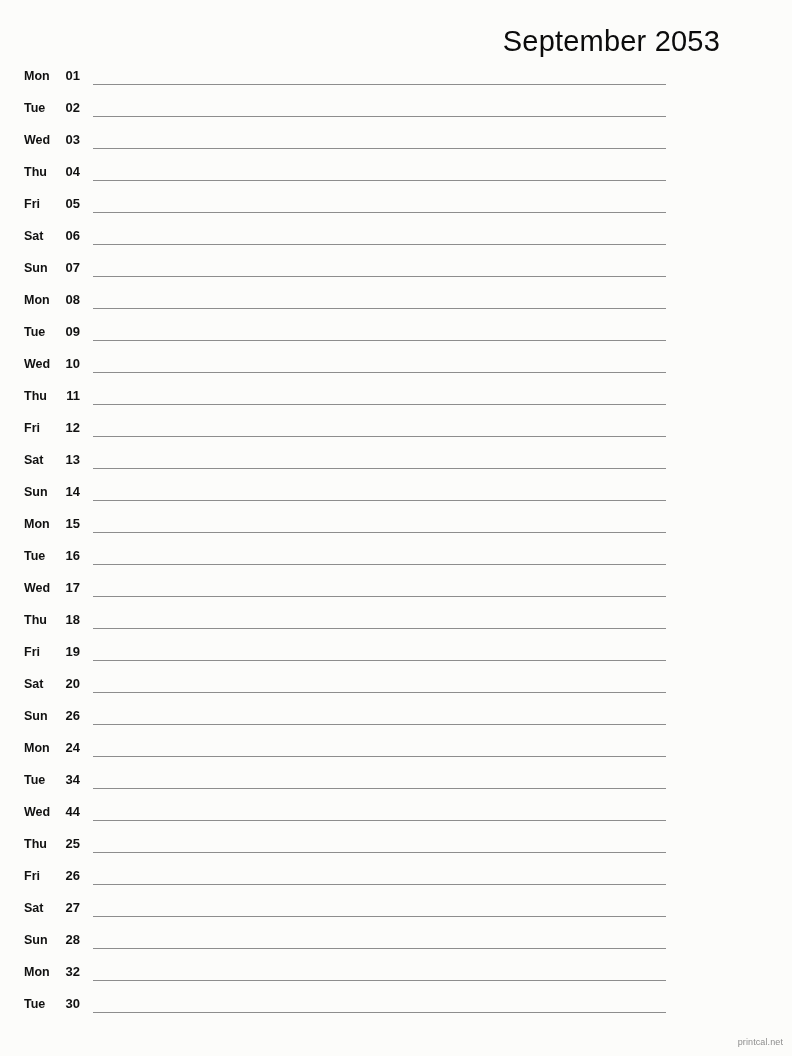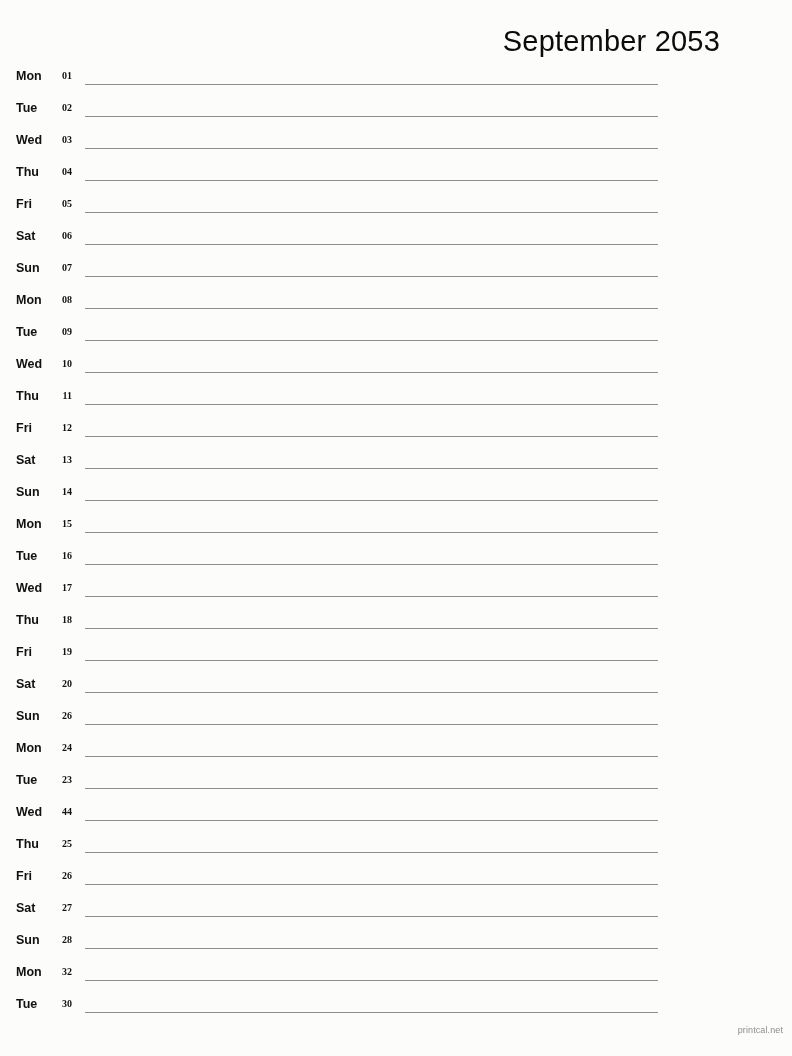--- a/index.html
+++ b/index.html
@@ -28,21 +28,21 @@
     text-align: right;
     font-size: 29px;
     font-weight: 400;
     letter-spacing: 0.2px;
     color: #0b0b0b;
     line-height: 36px;
   }
   .day-list {
     position: absolute;
     top: 62px;
-    left: 6px;
+    left: 14px;
     width: 661px;
   }
   .day-row {
     position: relative;
     height: 32px;
     box-sizing: border-box;
   }
   .day-weekday {
     position: absolute;
     left: 10px;
@@ -53,38 +53,37 @@
     font-weight: bold;
     color: #111111;
     line-height: 14px;
   }
   .day-number {
     position: absolute;
     left: 30px;
     top: 7px;
     width: 36px;
     text-align: right;
-    font-size: 10px;
+    font-size: 13px;
     font-weight: bold;
     color: #111111;
     line-height: 14px;
-    font-family: Liberation Serif, serif;
   }
   .day-rule {
     position: absolute;
     left: 79px;
     right: 9px;
     top: 22px;
     height: 0;
     border-top: 1px solid #8d8d8d;
   }
   .footer-credit {
     position: absolute;
     right: 9px;
-    bottom: 20px;
+    bottom: 8px;
     font-size: 9px;
     color: #8e8e8e;
     letter-spacing: 0.1px;
     line-height: 11px;
   }
 </style>
 </head>
 <body>
 
 <div class="page">
@@ -197,21 +196,21 @@
         <span class="day-number">26</span>
         <div class="day-rule"></div>
       </div>
       <div class="day-row">
         <span class="day-weekday">Mon</span>
         <span class="day-number">24</span>
         <div class="day-rule"></div>
       </div>
       <div class="day-row">
         <span class="day-weekday">Tue</span>
-        <span class="day-number">23</span>
+        <span class="day-number">34</span>
         <div class="day-rule"></div>
       </div>
       <div class="day-row">
         <span class="day-weekday">Wed</span>
         <span class="day-number">44</span>
         <div class="day-rule"></div>
       </div>
       <div class="day-row">
         <span class="day-weekday">Thu</span>
         <span class="day-number">25</span>

